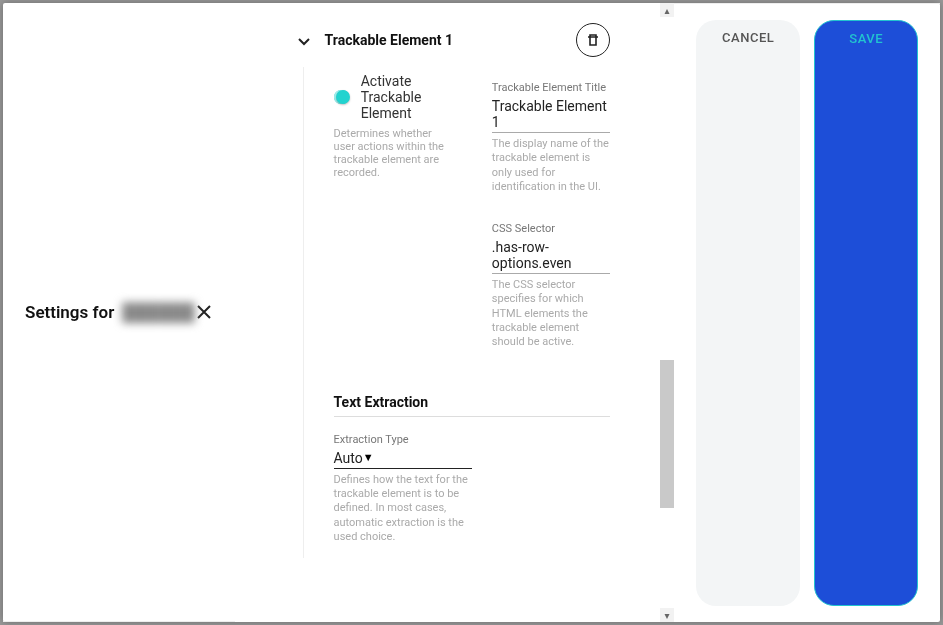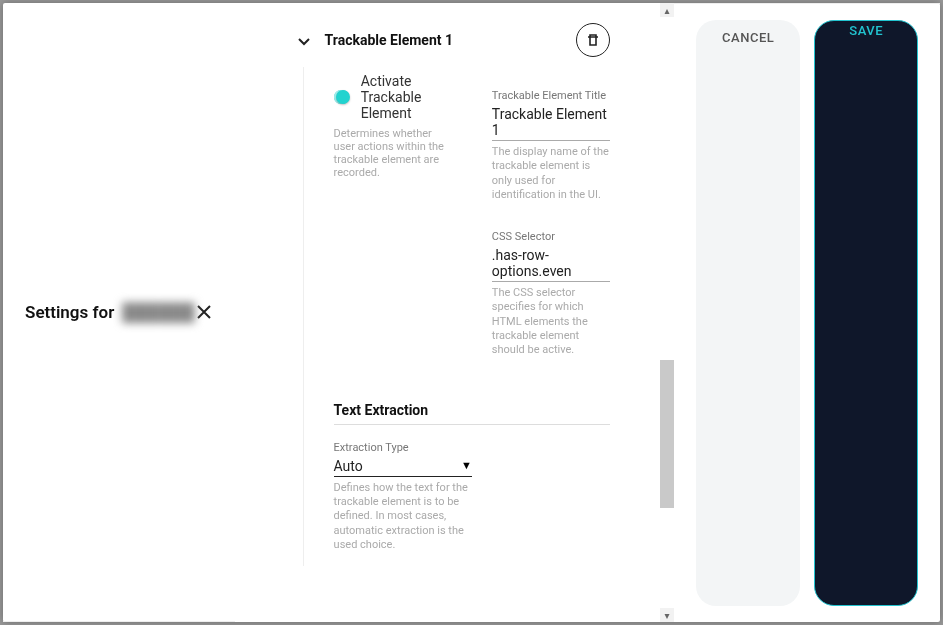--- a/index.html
+++ b/index.html
@@ -47,21 +47,21 @@
     display:flex; align-items:center; justify-content:center; cursor:pointer;
   }
   .delete-btn svg { width:16px; height:16px; stroke:#222; stroke-width:1.6; fill:none;}
   .element-body {
     border-left: 1px solid #eee;
     margin-left: 6px;
     padding: 0 0 14px 30px;
   }
   .two-col { display:flex; gap: 40px; }
   .col { flex:1; min-width:0;}
-  .field-group { margin-top: 22px; }
+  .field-group { margin-top: 14px; }
   .field-label { font-size: 11px; color:#777; margin-bottom: 2px;}
   .field-value { font-size: 14px; color:#222; border-bottom:1px solid #aaa; padding: 2px 0;}
   .field-help { font-size: 11px; color:#aaa; margin-top: 4px; line-height:1.3;}
   .toggle-row { display:flex; align-items:center; gap: 12px; margin-top: 6px;}
   .toggle {
     width: 28px; height:14px; background:#22d3cf; border-radius:8px; position:relative; cursor:pointer;
   }
   .toggle .knob{
     width:14px; height:14px; background:#22d3cf; border-radius:50%; position:absolute; right:-1px; top:0;
     box-shadow: 0 1px 2px rgba(0,0,0,0.25);
@@ -75,35 +75,35 @@
   .color-swatch { width:24px; height:24px; border-radius:50%; background:#2b67cc; }
   .color-label { font-size:14px; color:#333; }
   .id-block { margin-top: 48px; width: 50%; }
   .id-label { font-size:11px; color:#aaa;}
   .id-value { font-size:13px; margin-top:4px;}
   .id-value span { filter: blur(4px); color:#aaa;}
   .dotted-underline { border-bottom:1px dotted #bbb; margin-top:6px;}
   .section-heading { font-size:14px; font-weight:700; color:#111; margin-top: 44px; border-bottom:1px solid #ddd; padding-bottom:6px;}
   .select-row { margin-top: 16px; width: 50%; }
   .select-field {
-    display:flex; align-items:center; justify-content:space-between;
+    display:flex; align-items:center; 
     border-bottom:1px solid #222; padding:2px 0; cursor:pointer;
   }
   .select-field .val { font-size:14px; color:#222;}
   .select-field .caret { font-size:11px;}
   .dialog-footer {
     border-top: 1px solid #eee;
     padding: 16px 22px; display:flex; justify-content:flex-end; gap:14px;
   }
   .btn {
     padding: 10px 26px; border-radius: 20px; font-size:13px; letter-spacing:0.5px;
     cursor:pointer; font-weight:500;
   }
   .btn-cancel { background:#f3f5f6; color:#555; }
-  .btn-save { background:#0f172a; color:#22c3cf; border:1px solid #22c3cf; padding:2px 34px;}
+  .btn-save { background:#1d4ed8; color:#22c3cf; border:1px solid #22c3cf; padding:10px 34px;}
 </style>
 </head>
 <body>
 
 <div class="dialog">
   <div class="dialog-header">
     <div class="dialog-title">
       <span>Settings for</span>
       <span class="blur-text">██████</span>
     </div>

